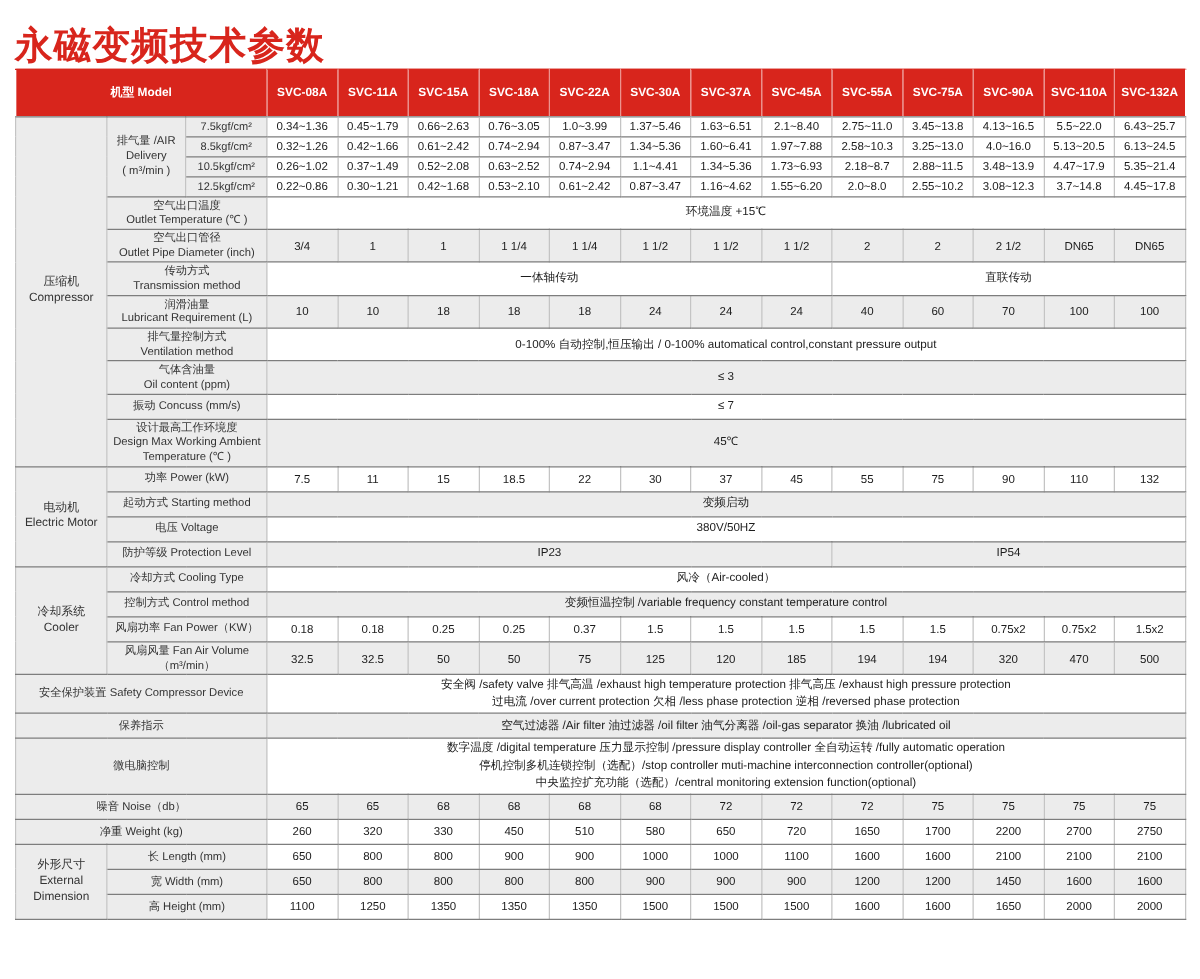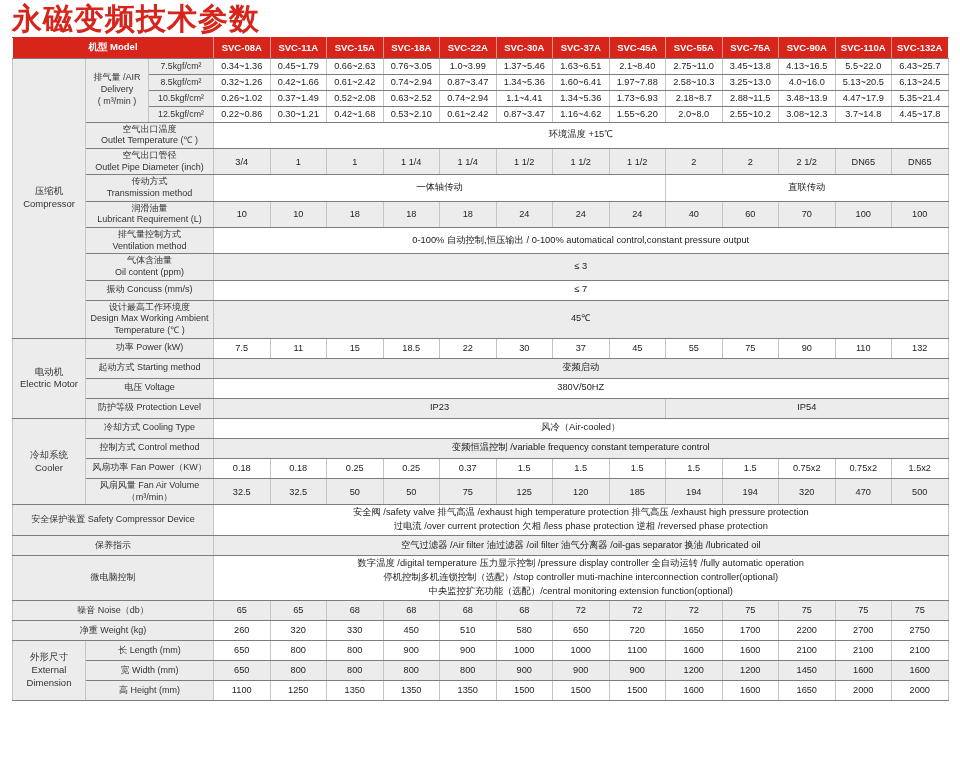--- a/index.html
+++ b/index.html
@@ -1,30 +1,30 @@
 <!DOCTYPE html>
 <html style="--red: #d8251c; --label-bg: #ececec; --shade: #ececec;"><head>
 <meta charset="utf-8">
 <style>
   :root{ --red:#d8251c; --label-bg:#ececec; --shade:#ececec; --bh:#7d7d7d; --bv:#c4c4c4; }
   *{ box-sizing:border-box; margin:0; padding:0; }
   html,body{ background:#fff; }
   body{ width:960px; height:783px; overflow:hidden; font-family:"Liberation Sans", sans-serif; color:#222; }
-  .page{ padding:2px 12px 0 12px; }
+  .page{ padding:20px 12px 0 12px; }
   .title-cn{ color:var(--red); font-size:30px; font-weight:700; letter-spacing:1px; line-height:1.15; }
   .title-en{ color:var(--red); font-size:16.5px; font-weight:700; margin:3px 0 9px 0; }
   table{ border-collapse:collapse; table-layout:fixed; width:936px; }
   td,th{ border-left:1px solid var(--bv); border-right:1px solid var(--bv);
          border-top:1px solid var(--bh); border-bottom:1px solid var(--bh);
          text-align:center; vertical-align:middle; padding:1px 2px; }
   tr{ height:20px; }
   tr.airrow{ height:16px; }
   th.red{ background:var(--red); color:#fff; font-weight:700; font-size:9.5px;
           border-left:1px solid rgba(255,255,255,.5); border-right:1px solid rgba(255,255,255,.5);
-          border-top:1px solid var(--red); height:21px; }
+          border-top:1px solid var(--red); height:38px; }
   td.glabel{ background:var(--label-bg); font-size:9.5px; color:#333; white-space:pre-line; line-height:1.35; }
   td.rlabel{ background:var(--label-bg); font-size:9px; color:#333; white-space:pre-line; line-height:1.3; }
   td.slabel{ background:var(--label-bg); font-size:8.8px; color:#333;text-align:center; }
   td.val{ font-size:9.2px; color:#1c1c1c; background:#fff; }
   td.spanval{ font-size:9.3px; color:#1c1c1c; background:#fff; white-space:pre-line; line-height:1.5; }
   tr.shade td.val, tr.shade td.spanval{ background:var(--shade); }
   .footer{ font-size:12.5px; font-weight:700; color:#1a1a1a; margin-top:7px; letter-spacing:.2px; }
 </style>
 </head>
 <body>

